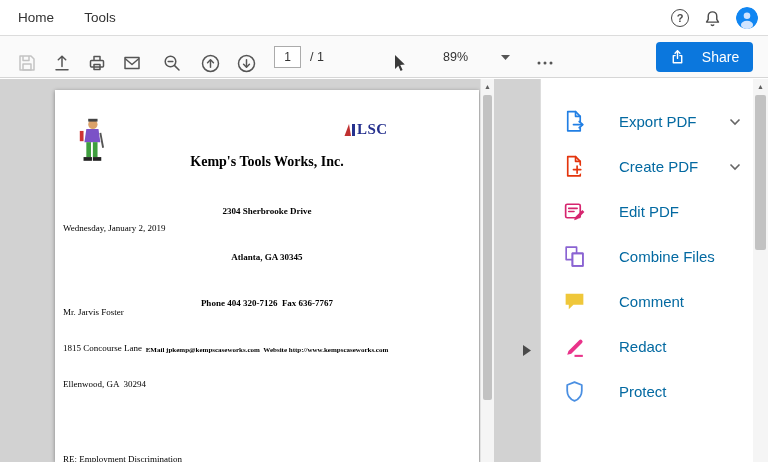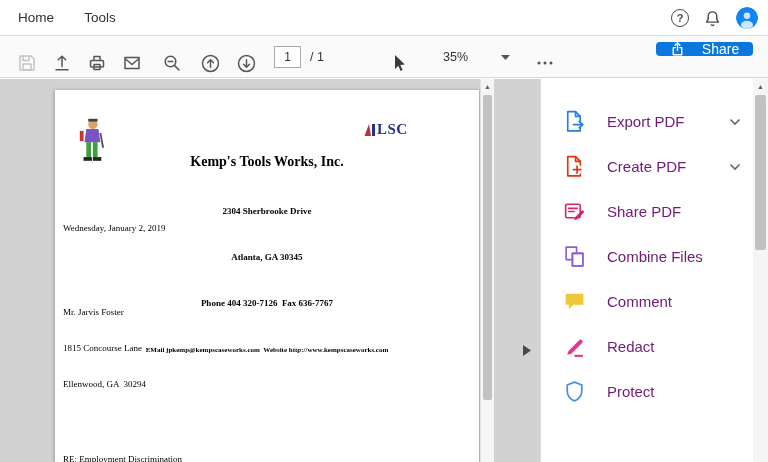--- a/index.html
+++ b/index.html
@@ -27,39 +27,39 @@
   .avatar { width:22px; height:22px; border-radius:50%; overflow:hidden; }
 
   
   .toolbar { position:absolute; top:36px; left:0; right:0; height:42px; background:#fafafa; border-bottom:1px solid #d6d6d6; }
   .tb-btn { position:absolute; top:46px; width:26px; height:26px; margin-top:-32px; display:flex; align-items:center; justify-content:center; }
   .page-box { position:absolute; left:274px; top:10px; width:27px; height:22px; border:1px solid #ababab;
               background:#fff; text-align:center; font-size:12px; color:#333; font-family:"Liberation Sans",sans-serif; }
   .page-total { position:absolute; left:310px; top:0; height:42px; display:flex; align-items:center; font-size:12.5px; color:#333; }
   .zoom-label { position:absolute; left:443px; top:0; height:42px; display:flex; align-items:center; font-size:12.5px; color:#333; }
   .zoom-caret { position:absolute; left:501px; top:19px; }
-  .share-btn { position:absolute; left:656px; top:6px; width:97px; height:14px; border-radius:4px;
+  .share-btn { position:absolute; left:656px; top:6px; width:97px; height:30px; border-radius:4px;
                background:var(--share-blue,#0b77dd); color:#fff; font-size:14px;
                display:flex; align-items:center; justify-content:center; gap:17px; }
 
   
   .content { position:absolute; top:79px; left:0; right:0; bottom:0; }
   .doc-area { position:absolute; left:0; top:0; width:540px; height:100%; background:var(--doc-bg,#d2d2d2); overflow:hidden; }
   .page { position:absolute; left:55px; top:11px; width:424px; height:372px; background:#fff;
           box-shadow:0 1px 4px rgba(0,0,0,.4); overflow:hidden; }
 
   
   .page-inner { font-family:"Liberation Serif", serif; color:#000; }
   .ltr-header { position:relative; height:104px; }
   .logo-wrap { position:absolute; left:22px; top:27px; }
   .head-center { position:absolute; left:0; right:0; top:28px; text-align:center; font-weight:bold; white-space:pre-wrap; }
   .co-name { font-size:14px; line-height:16px; }
   .co-line { font-size:9px; line-height:10px; }
   .co-email { font-size:7px; line-height:9px; margin-top:2px; }
-  .lsc { position:absolute; left:308px; top:31px; display:flex; align-items:center; gap:1px; }
+  .lsc { position:absolute; left:288px; top:31px; display:flex; align-items:center; gap:1px; }
   .lsc-text { font-family:"Liberation Serif",serif; font-weight:bold; font-size:15px; color:var(--lsc-blue,#26318e); letter-spacing:.5px; }
   .ltr-body { padding:0 28px 0 8px; font-size:9px; line-height:12px; white-space:pre-wrap; }
   .date { margin-top:4px; }
   .recipient { margin-top:24px; }
   .re { margin-top:15px; }
 
   
   .v-scroll { position:absolute; top:0; bottom:0; background:#f5f5f5; }
   .doc-scroll { left:480px; width:14px; border-left:1px solid #e2e2e2; }
   .panel-scroll { right:0; width:15px; }
@@ -69,21 +69,21 @@
   .panel-scroll .scroll-thumb { top:16px; height:155px; }
 
   .collapse-handle { position:absolute; left:518px; top:260px; width:18px; height:22px;
                      display:flex; align-items:center; justify-content:center; }
 
   
   .panel { position:absolute; left:540px; right:0; top:0; bottom:0; background:#fff; border-left:1px solid #ddd; }
   .panel-items { position:absolute; top:20px; left:0; right:15px; }
   .panel-item { position:relative; height:45px; display:flex; align-items:center; padding-left:20px; }
   .p-icon { width:26px; height:26px; display:flex; align-items:center; justify-content:center; }
-  .p-label { margin-left:20px; font-size:15px; color:#701a75; }
+  .p-label { margin-left:32px; font-size:15px; color:#0369a1; }
   .p-chevron { position:absolute; right:12px; top:50%; margin-top:-4px; }
 
   .i-export { color:var(--export-blue,#217fe4); }
   .i-create { color:var(--create-red,#e4340c); }
   .i-edit { color:var(--edit-pink,#d6246e); }
   .i-comment { color:var(--comment-yellow,#efc73a); }
   .i-combine { color:var(--combine-purple,#8a63d2); }
   .i-organize { color:var(--organize-green,#5eb52e); }
   .i-redact { color:var(--redact-pink,#e9338a); }
   .i-protect { color:var(--protect-blue,#4a8fe2); }
@@ -169,21 +169,21 @@
           <path d="M7.2 10.7 L10 13.5 L12.8 10.7"></path>
       </svg>
     </span>
     <input class="page-box" value="1" style="">
     <span class="page-total">/ 1</span>
     <span class="tb-btn" style="left:385px">
       <svg width="20" height="20" viewBox="0 0 20 20">
         <path d="M7 2 L7 16 L10.3 12.8 L12.6 18 L14.6 17.1 L12.3 12 L16.8 11.6 Z" fill="#3a3a3a"></path>
       </svg>
     </span>
-    <span class="zoom-label">35%</span>
+    <span class="zoom-label">89%</span>
     <span class="zoom-caret">
       <svg width="9" height="5" viewBox="0 0 9 5">
           <polygon points="0,0 9,0 4.5,5" fill="#555"></polygon>
         </svg>
     </span>
     <span class="tb-btn" style="left:532px">
       <svg width="20" height="20" viewBox="0 0 20 20">
         <circle cx="4" cy="10" r="1.5" fill="#555"></circle>
           <circle cx="10" cy="10" r="1.5" fill="#555"></circle>
           <circle cx="16" cy="10" r="1.5" fill="#555"></circle>
@@ -305,21 +305,21 @@
 
         <div class="panel-item">
           <span class="p-icon i-edit">
             <svg width="25" height="25" viewBox="0 0 24 24" fill="none" stroke="currentColor" stroke-width="1.6" stroke-linejoin="round" stroke-linecap="round">
               <rect x="3.5" y="5" width="14" height="13" rx="1.5"></rect>
                 <path d="M6.5 9 h8"></path>
                 <path d="M6.5 12 h5"></path>
               <path d="M12.5 17.5 L19.5 10.5 l2 2 L14.5 19.5 l-2.8 .8 Z" fill="currentColor" stroke="none"></path>
             </svg>
           </span>
-          <span class="p-label">Share PDF</span>
+          <span class="p-label">Edit PDF</span>
         </div>
 
         <div class="panel-item">
           <span class="p-icon i-combine">
             <svg width="25" height="25" viewBox="0 0 24 24" fill="none" stroke="currentColor" stroke-width="1.6" stroke-linejoin="round">
               <rect x="4" y="3" width="10" height="12"></rect>
                 <rect x="10" y="9" width="10" height="12" fill="#fff"></rect>
               <rect x="10" y="9" width="10" height="12"></rect>
             </svg>
           </span>

